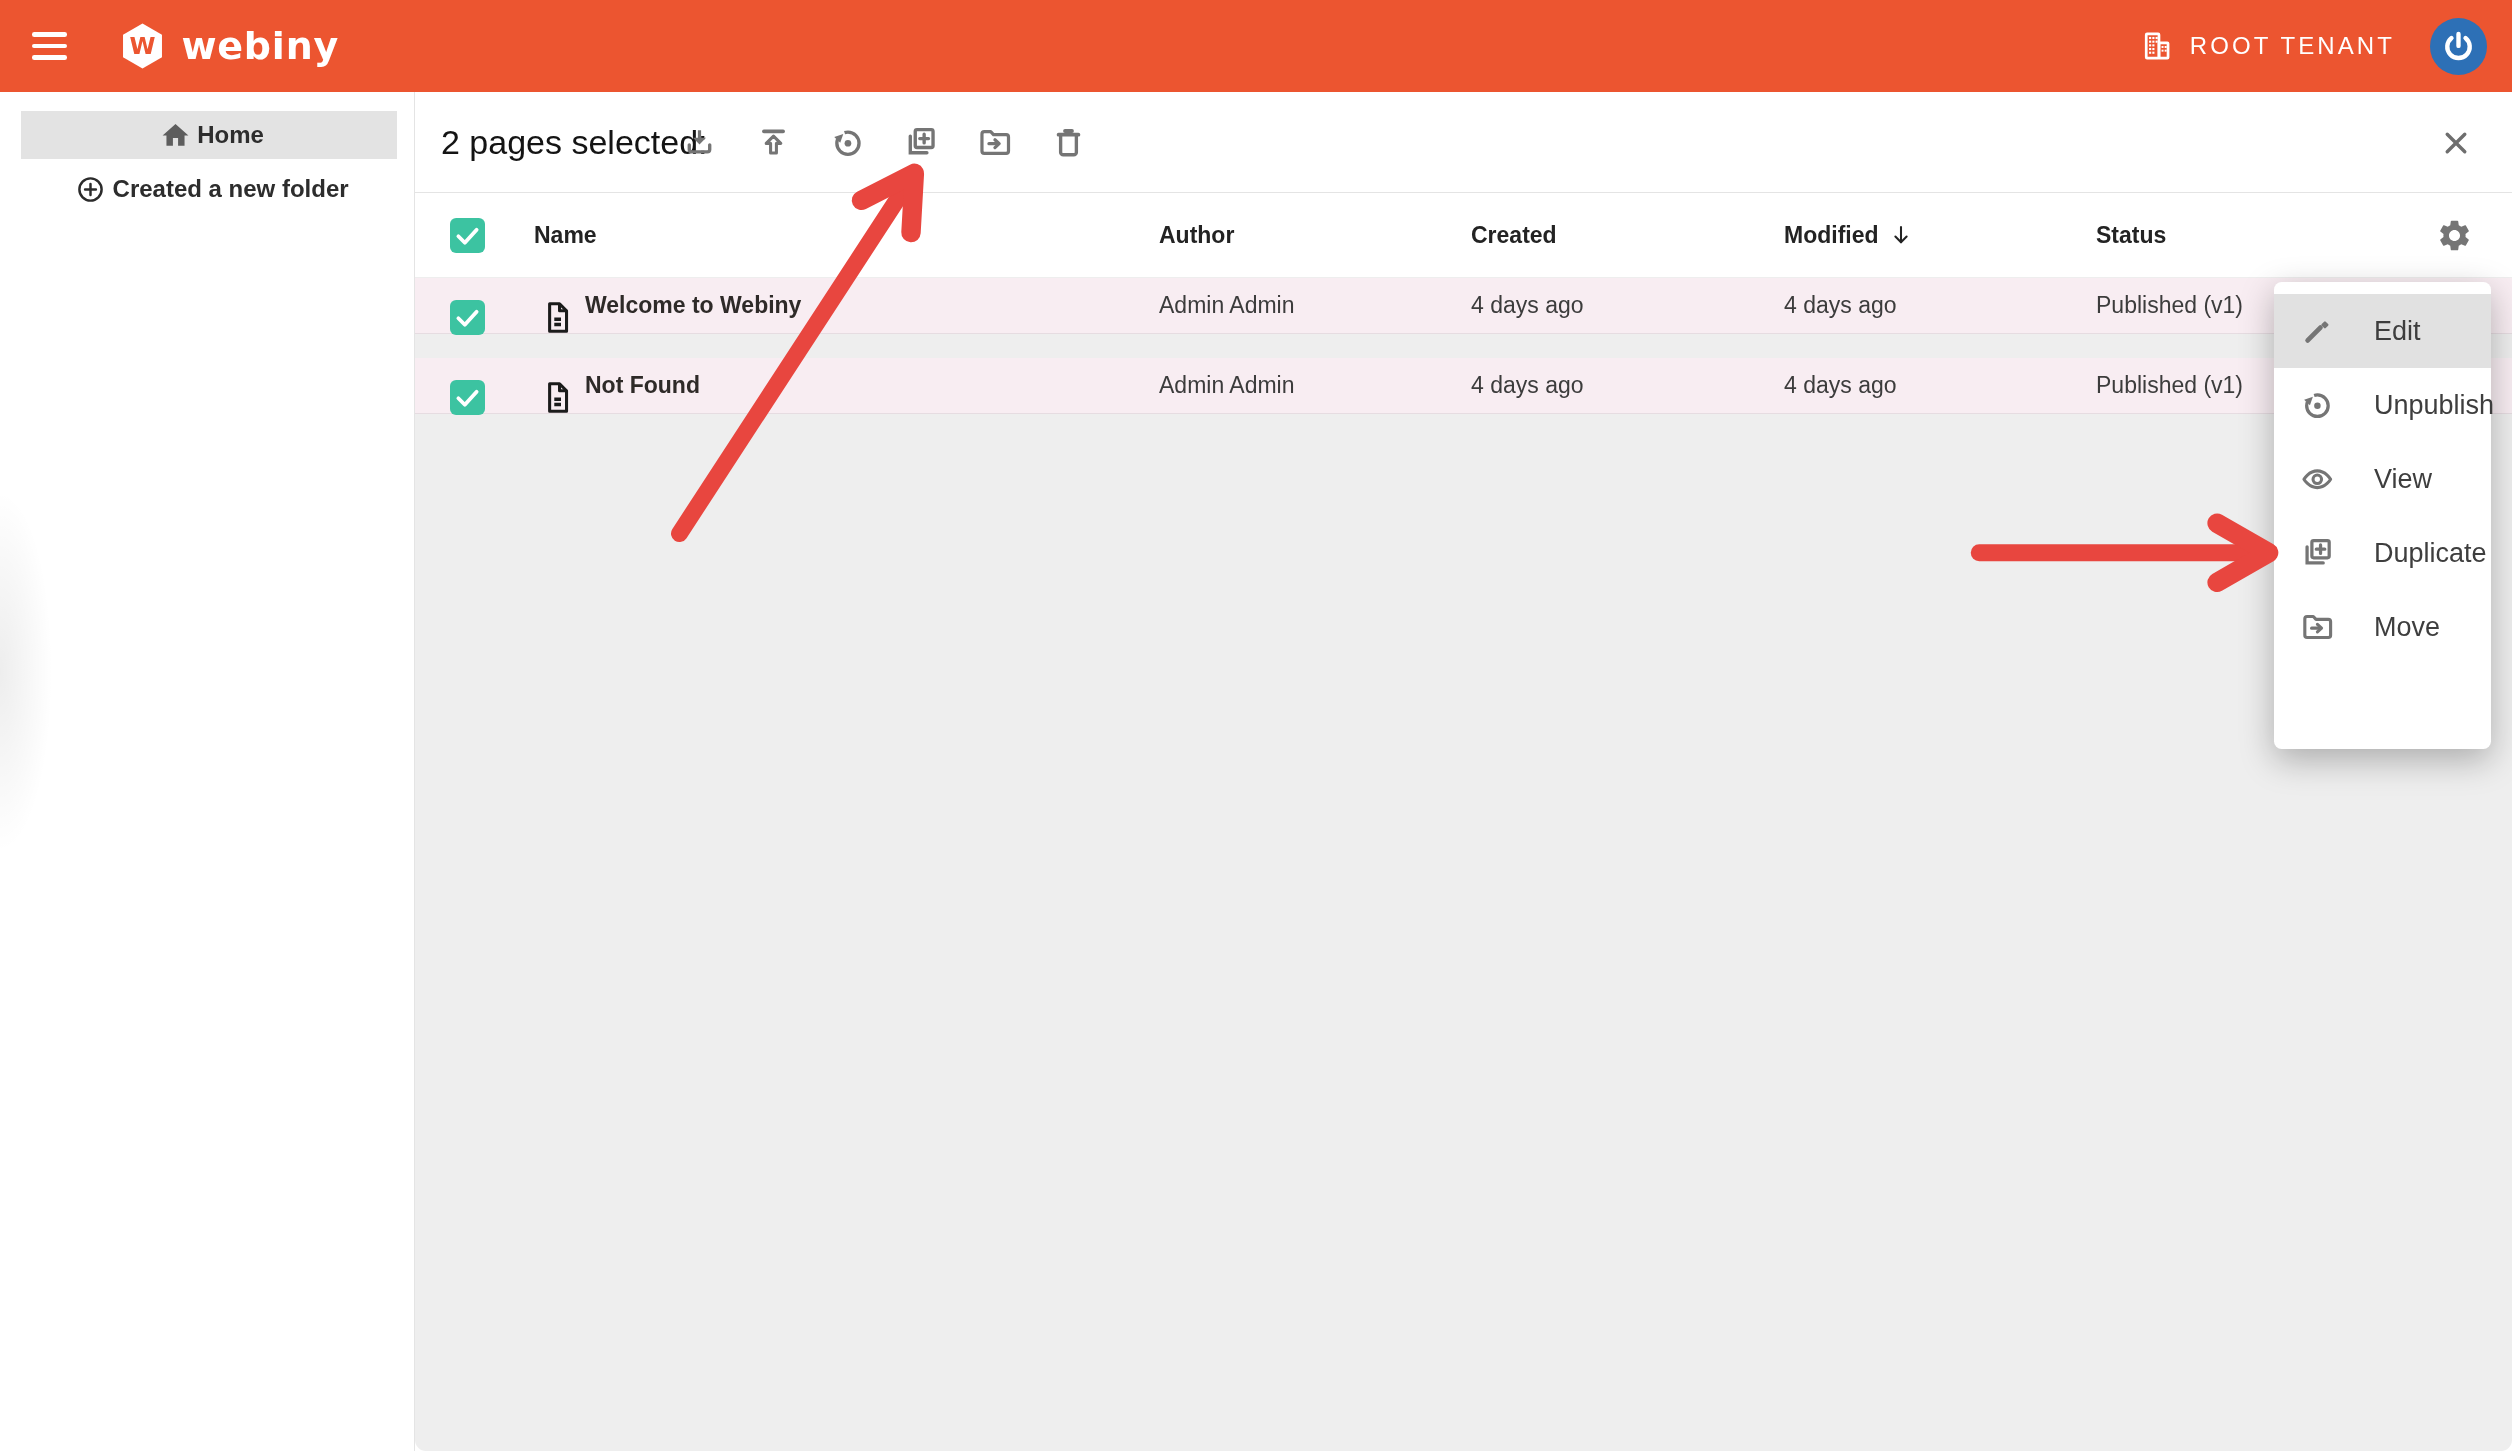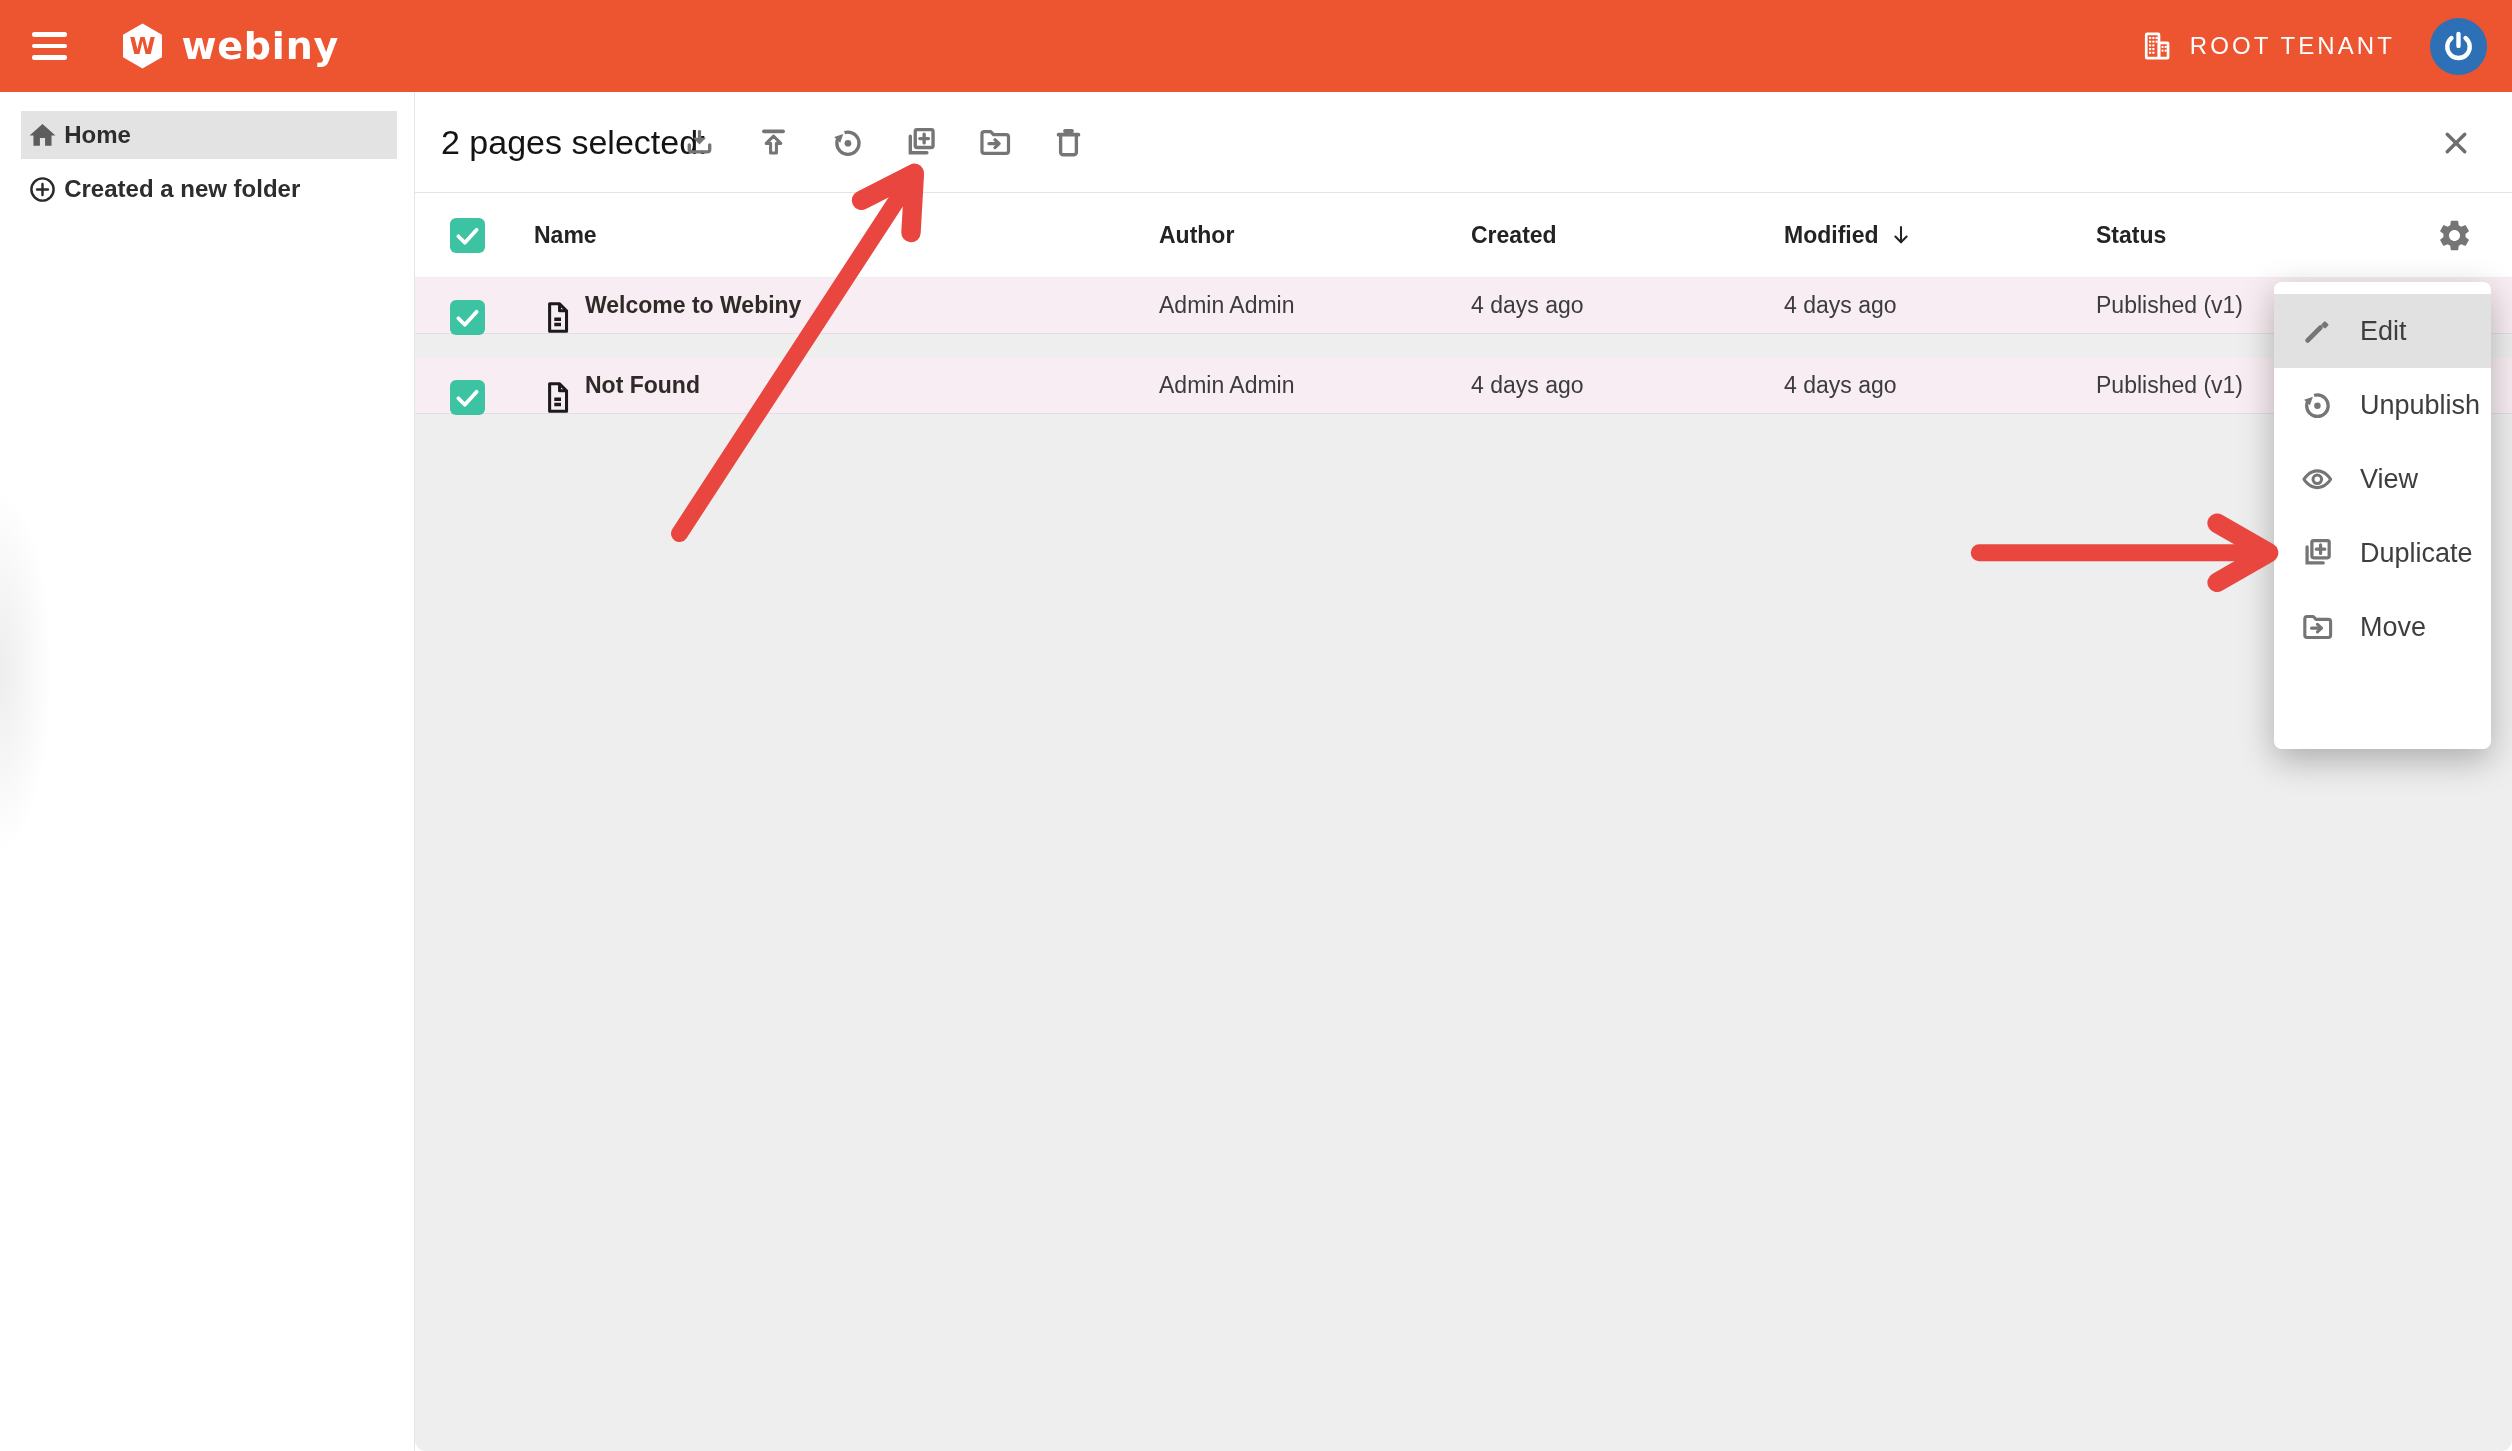--- a/index.html
+++ b/index.html
@@ -18,21 +18,21 @@
   .topbar-spacer { flex:1; }
   .tenant { display:flex; align-items:center; gap:15.4px; background:none; border:none; cursor:pointer; }
   .tenant-label { color:#ffffff; font-size:24px; font-weight:500; letter-spacing:3.1px; }
   .avatar { width:57px; height:57px; border-radius:50%; background:#2D70B6; margin:0 25px 0 35px;
             display:flex; align-items:center; justify-content:center; border:none; cursor:pointer; }
 
   
   .sidebar { position:absolute; left:0; top:92px; width:415px; bottom:0; background:#fff;
              border-right:0.8px solid #E4E4E4; z-index:2; }
   .side-item { position:absolute; left:21px; width:376px; height:48px; display:flex;
-               align-items:center; cursor:pointer; }
+               align-items:center; cursor:pointer;justify-content:center; }
   .side-item.selected { background:#E3E3E3; }
   .side-item .side-icon { margin-left:6.1px; width:31px; height:31px; flex:0 0 auto; }
   .side-item .side-label { margin-left:6.1px; font-size:24px; font-weight:700; color:#2D2D2D; }
   .edge-shadow { position:absolute; left:0; top:338px; width:100px; height:537px; pointer-events:none;
                  background:radial-gradient(ellipse 70% 45% at 0% 45%, rgba(0,0,0,.07), rgba(0,0,0,0) 75%); }
 
   
   .content { position:absolute; left:415px; top:92px; right:0; bottom:0; background:#EEEEEE;border-radius:11px; }
   .selection-bar { position:absolute; top:0; left:0; right:0; height:101px; background:#fff;
                    border-bottom:0.8px solid #E4E4E4; }
@@ -62,21 +62,21 @@
   .col-author { left:744px; } .col-created { left:1056px; }
   .col-modified { left:1369px; } .col-status { left:1681px; }
   .th.col-name { left:119px; }
 
   
   .menu { position:absolute; left:2274px; top:282px; width:217px; height:467px; background:#fff;
           border-radius:7.7px; box-shadow:0 10.7px 34px rgba(0,0,0,.28); padding:12.3px 0; z-index:10; }
   .menu-item { height:74px; display:flex; align-items:center; cursor:pointer; }
   .menu-item.hl { background:#E1E1E1; }
   .menu-item .mi { width:34px; height:34px; margin-left:26px; flex:0 0 auto; }
-  .menu-item .ml { margin-left:26px; font-size:27px; color:#3E3E3E; }
+  .menu-item .ml { margin-left:40px; font-size:27px; color:#3E3E3E; }
 
   
   .annotation-layer { position:absolute; left:0; top:0; width:2512px; height:1451px;
                       pointer-events:none; z-index:20; }
   svg { display:block; }
 </style>
 </head>
 <body>
 
 <header class="topbar">

